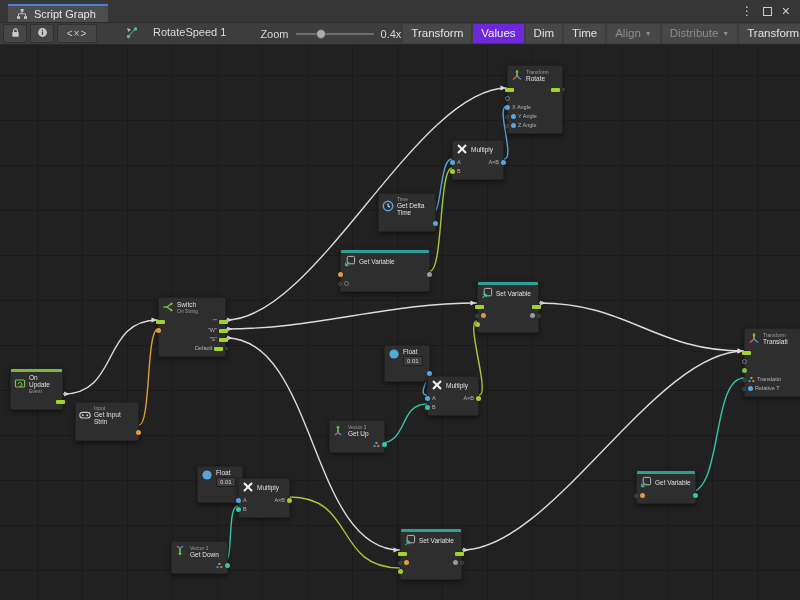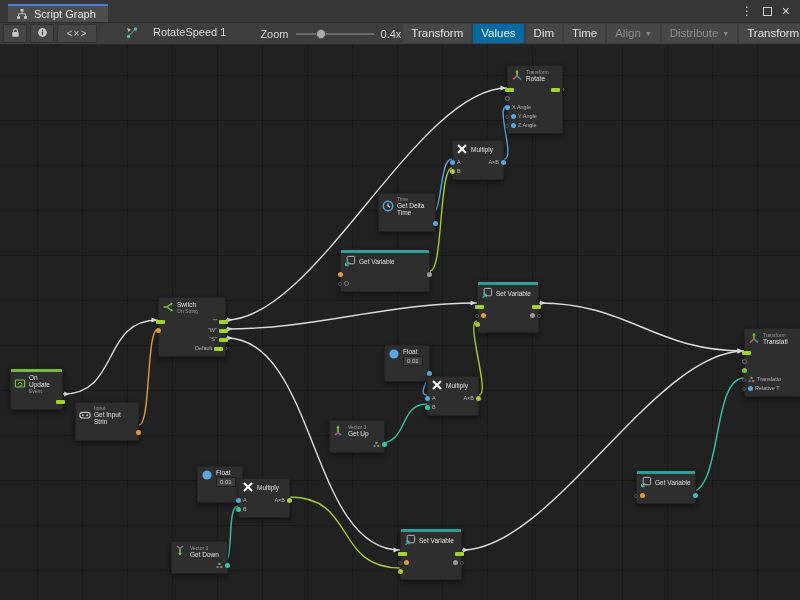--- a/index.html
+++ b/index.html
@@ -28,21 +28,21 @@
   .code-glyph{font-size:10px;color:#c8c8c8;letter-spacing:1px}
   .tb-graph{display:flex;align-items:flex-start;gap:15px;margin-left:28px;color:#dcdcdc}
   .tb-zoom{display:flex;align-items:center;gap:7px;margin-left:34px}
   .slider{position:relative;width:78px;height:12px}
   .slider .track{position:absolute;left:0;right:0;top:5px;height:2px;background:#6e6e6e}
   .slider .thumb{position:absolute;top:1px;left:20px;width:10px;height:10px;border-radius:50%;
     background:#ababab;border:1px solid #555}
   .tb-views{margin-left:auto;display:flex;height:23px;align-items:center}
   .tb-view{height:19px;line-height:18px;padding:0 8px;margin-left:2px;background:#474747;
     border-radius:1px;color:#e2e2e2;font-size:11.5px}
-  .tb-view.active{background:#0369a1;color:#f2f2f2}
+  .tb-view.active{background:#6d28d9;color:#f2f2f2}
   .tb-view.disabled{color:#8d8d8d}
   .caret{font-size:7px;margin-left:4px;vertical-align:1px}
 
   
   .canvas{position:absolute;top:45px;left:0;width:800px;height:555px;overflow:hidden;
     background-color:#212121;
     background-image:linear-gradient(#1a1a1a 1px,transparent 1px),
                      linear-gradient(90deg,#1a1a1a 1px,transparent 1px);
     background-size:45px 45px;background-position:37px 30px}
   .wire-layer{position:absolute;top:0;left:0;width:800px;height:555px}

